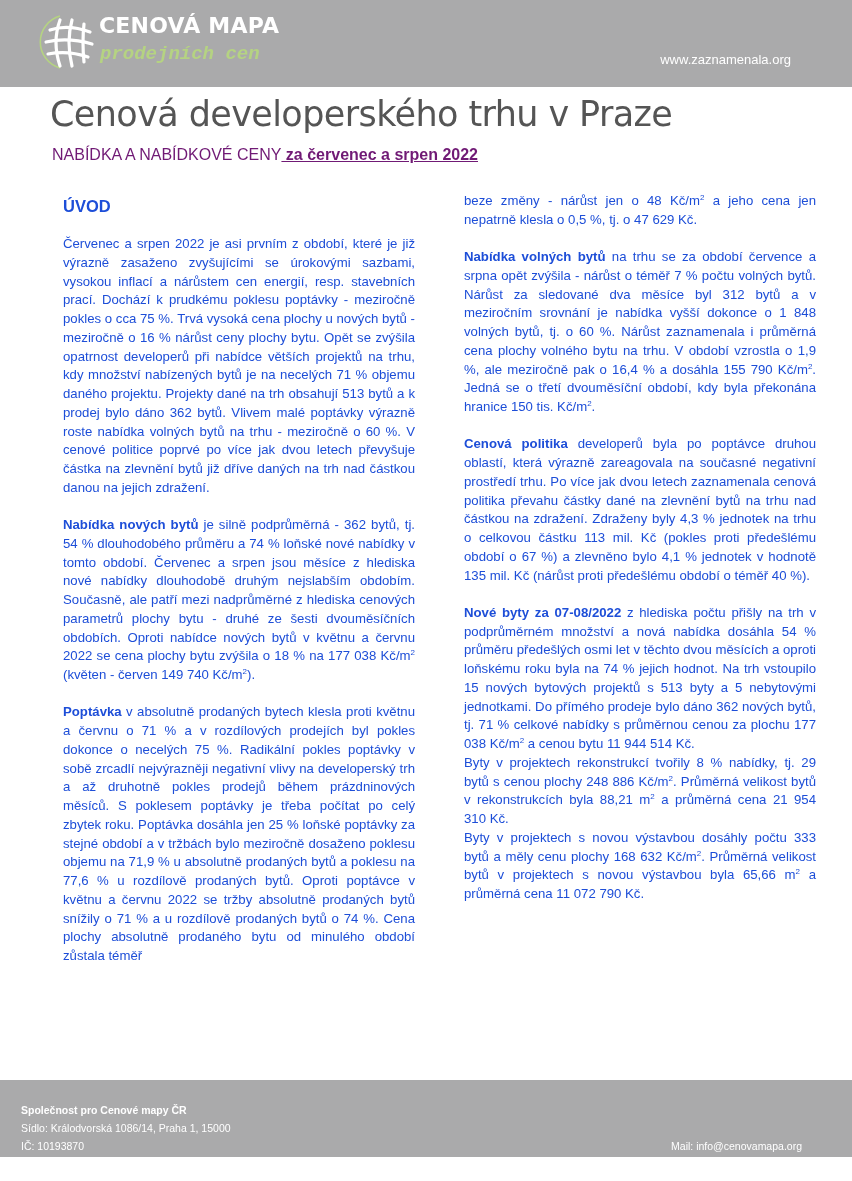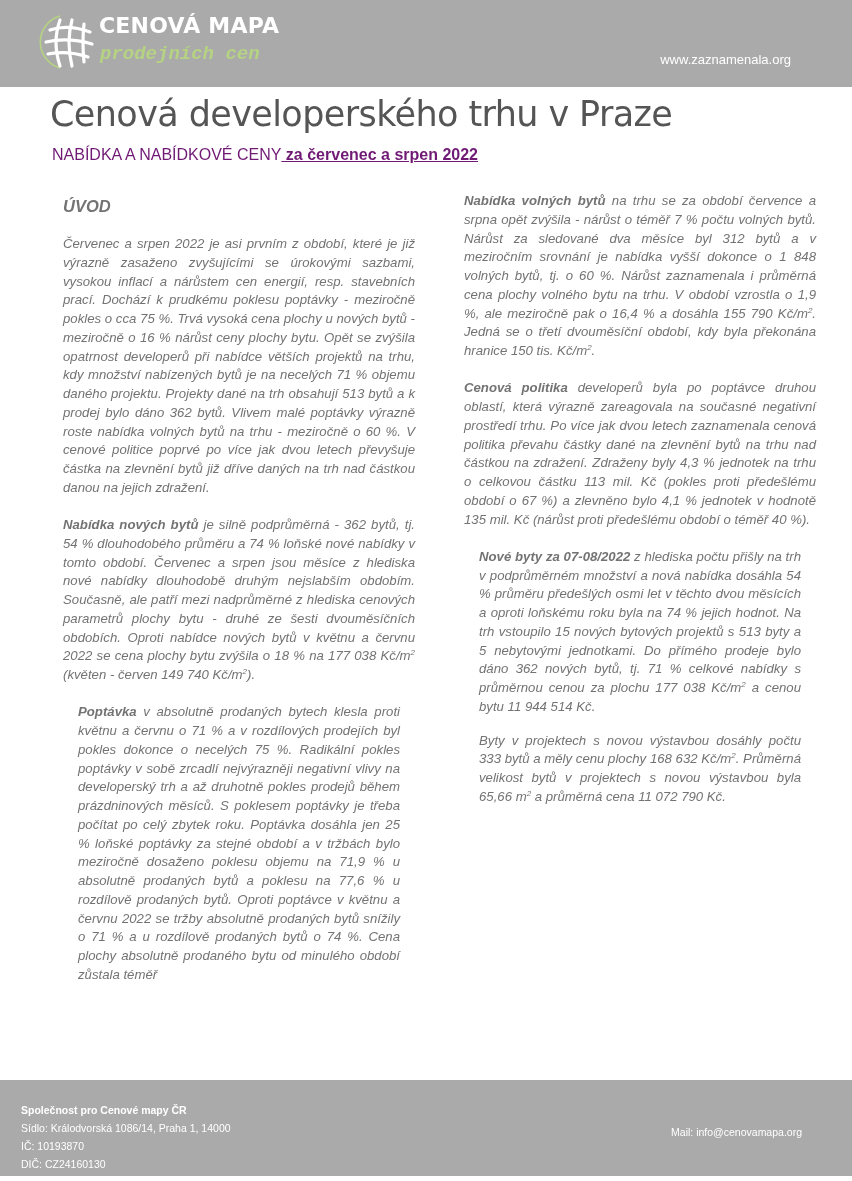--- a/index.html
+++ b/index.html
@@ -26,37 +26,37 @@
     position: absolute; left: 50px; top: 94px; font-family: "DejaVu Sans", sans-serif;
     font-size: 35px; color: #555555; letter-spacing: -0.6px; white-space: nowrap;
   }
   .page-subtitle {
     position: absolute; left: 52px; top: 146px; font-family: "Liberation Sans Narrow", "Liberation Sans", sans-serif;
     font-size: 16px; color: #701a75; white-space: nowrap;
   }
   .page-subtitle .sub-strong { font-weight: bold; text-decoration: underline; }
   .col {
     position: absolute; top: 190px; width: 352px; font-family: "Liberation Sans", sans-serif;
-    font-size: 13.2px; line-height: 18.75px; color: #737373; text-align: justify; font-style: italic;
+    font-size: 13.2px; line-height: 18.75px; color: #1d4ed8; text-align: justify;
   }
   .col-left { left: 63px; top: 195px; }
   .col-right { left: 464px; top: 192px; }
   .col h2 { font-size: 16.5px; font-weight: bold; margin: 0 0 18px 0; line-height: 22px; }
   .col h3 { font-size: 13.4px; font-weight: bold; margin: 0 0 18px 0; line-height: 18px; }
   .col p { margin: 0 0 18.5px 0; }
-  .col p.tight { margin: 15px; }
+  .col p.tight { margin: 0; }
   .col b { font-weight: bold; }
   sup { font-size: 8px; line-height: 0; vertical-align: super; }
   .footer {
-    position: absolute; left: 0; top: 1080px; width: 852px; height: 96px; background: #aaaaab;
+    position: absolute; left: 0; top: 1080px; width: 852px; height: 77px; background: #aaaaab;
     color: #ffffff; font-size: 10.5px;
   }
   .footer-left { position: absolute; left: 21px; top: 21px; line-height: 18px; }
   .footer-left .company { font-weight: bold; }
-  .footer-mail { position: absolute; right: 50px; top: 46px; }
+  .footer-mail { position: absolute; right: 50px; top: 60px; }
 </style>
 </head>
 <body>
 
 <div class="header">
   <svg class="logo-globe" viewBox="0 0 56 60">
     <path d="M22 4 A27 27 0 0 0 22 56" fill="none" stroke="#b5d382" stroke-width="1.6"></path>
     <g fill="none" stroke="#ffffff" stroke-width="3.2" stroke-linecap="round">
       <path d="M12 18 Q30 12 52 20"></path>
       <path d="M8 30 Q30 25 54 32"></path>
@@ -77,27 +77,29 @@
 </div>
 
 <div class="col col-left">
   <h2>ÚVOD</h2>
   <p>Červenec a srpen 2022 je asi prvním z období, které je již výrazně zasaženo zvyšujícími se úrokovými sazbami, vysokou inflací a nárůstem cen energií, resp. stavebních prací. Dochází k prudkému poklesu poptávky - meziročně pokles o cca 75 %. Trvá vysoká cena plochy u nových bytů - meziročně o 16 % nárůst ceny plochy bytu. Opět se zvýšila opatrnost developerů při nabídce větších projektů na trhu, kdy množství nabízených bytů je na necelých 71 % objemu daného projektu. Projekty dané na trh obsahují 513 bytů a k prodej bylo dáno 362 bytů. Vlivem malé poptávky výrazně roste nabídka volných bytů na trhu - meziročně o 60 %. V cenové politice poprvé po více jak dvou letech převyšuje částka na zlevnění bytů již dříve daných na trh nad částkou danou na jejich zdražení.</p>
   <p><b>Nabídka nových bytů</b><span> je silně podprůměrná - 362 bytů, tj. 54 % dlouhodobého průměru a 74 % loňské nové nabídky v tomto období. Červenec a srpen jsou měsíce z hlediska nové nabídky dlouhodobě druhým nejslabším obdobím. Současně, ale patří mezi nadprůměrné z hlediska cenových parametrů plochy bytu - druhé ze šesti dvouměsíčních obdobích. Oproti nabídce nových bytů v květnu a červnu 2022 se cena plochy bytu zvýšila o 18 % na 177 038 Kč/m</span><sup>2</sup><span> (květen - červen 149 740 Kč/m</span><sup>2</sup><span>).</span></p>
   <p class="tight"><b>Poptávka</b><span> v absolutně prodaných bytech klesla proti květnu a červnu o 71 % a v rozdílových prodejích byl pokles dokonce o necelých 75 %. Radikální pokles poptávky v sobě zrcadlí nejvýrazněji negativní vlivy na developerský trh a až druhotně pokles prodejů během prázdninových měsíců. S poklesem poptávky je třeba počítat po celý zbytek roku. Poptávka dosáhla jen 25 % loňské poptávky za stejné období a v tržbách bylo meziročně dosaženo poklesu objemu na 71,9 % u absolutně prodaných bytů a poklesu na 77,6 % u rozdílově prodaných bytů. Oproti poptávce v květnu a červnu 2022 se tržby absolutně prodaných bytů snížily o 71 % a u rozdílově prodaných bytů o 74 %. Cena plochy absolutně prodaného bytu od minulého období zůstala téměř</span></p>
 </div>
 
 <div class="col col-right">
+  <p><span>beze změny - nárůst jen o 48 Kč/m</span><sup>2</sup><span> a jeho cena jen nepatrně klesla o 0,5 %, tj. o 47 629 Kč.</span></p>
   <p><b>Nabídka volných bytů</b><span> na trhu se za období července a srpna opět zvýšila - nárůst o téměř 7 % počtu volných bytů. Nárůst za sledované dva měsíce byl 312 bytů a v meziročním srovnání je nabídka vyšší dokonce o 1 848 volných bytů, tj. o 60 %. Nárůst zaznamenala i průměrná cena plochy volného bytu na trhu. V období vzrostla o 1,9 %, ale meziročně pak o 16,4 % a dosáhla 155 790 Kč/m</span><sup>2</sup><span>. Jedná se o třetí dvouměsíční období, kdy byla překonána hranice 150 tis. Kč/m</span><sup>2</sup><span>.</span></p>
   <p><b>Cenová politika</b><span> developerů byla po poptávce druhou oblastí, která výrazně zareagovala na současné negativní prostředí trhu. Po více jak dvou letech zaznamenala cenová politika převahu částky dané na zlevnění bytů na trhu nad částkou na zdražení. Zdraženy byly 4,3 % jednotek na trhu o celkovou částku 113 mil. Kč (pokles proti předešlému období o 67 %) a zlevněno bylo 4,1 % jednotek v hodnotě 135 mil. Kč (nárůst proti předešlému období o téměř 40 %).</span></p>
   <p class="tight"><b>Nové byty za 07-08/2022</b><span> z hlediska počtu přišly na trh v podprůměrném množství a nová nabídka dosáhla 54 % průměru předešlých osmi let v těchto dvou měsících a oproti loňskému roku byla na 74 % jejich hodnot. Na trh vstoupilo 15 nových bytových projektů s 513 byty a 5 nebytovými jednotkami. Do přímého prodeje bylo dáno 362 nových bytů, tj. 71 % celkové nabídky s průměrnou cenou za plochu 177 038 Kč/m</span><sup>2</sup><span> a cenou bytu 11 944 514 Kč.</span></p>
+  <p class="tight"><span>Byty v projektech rekonstrukcí tvořily 8 % nabídky, tj. 29 bytů s cenou plochy 248 886 Kč/m</span><sup>2</sup><span>. Průměrná velikost bytů v rekonstrukcích byla 88,21 m</span><sup>2</sup><span> a průměrná cena 21 954 310 Kč.</span></p>
   <p class="tight"><span>Byty v projektech s novou výstavbou dosáhly počtu 333 bytů a měly cenu plochy 168 632 Kč/m</span><sup>2</sup><span>. Průměrná velikost bytů v projektech s novou výstavbou byla 65,66 m</span><sup>2</sup><span> a průměrná cena 11 072 790 Kč.</span></p>
 </div>
 
 <div class="footer">
   <div class="footer-left">
     <div class="company">Společnost pro Cenové mapy ČR</div>
-    <div>Sídlo: Králodvorská 1086/14, Praha 1, 14000</div>
+    <div>Sídlo: Králodvorská 1086/14, Praha 1, 15000</div>
     <div>IČ: 10193870</div>
     <div>DIČ: CZ24160130</div>
   </div>
   <div class="footer-mail">Mail: info@cenovamapa.org</div>
 </div>
 
 </body></html>

